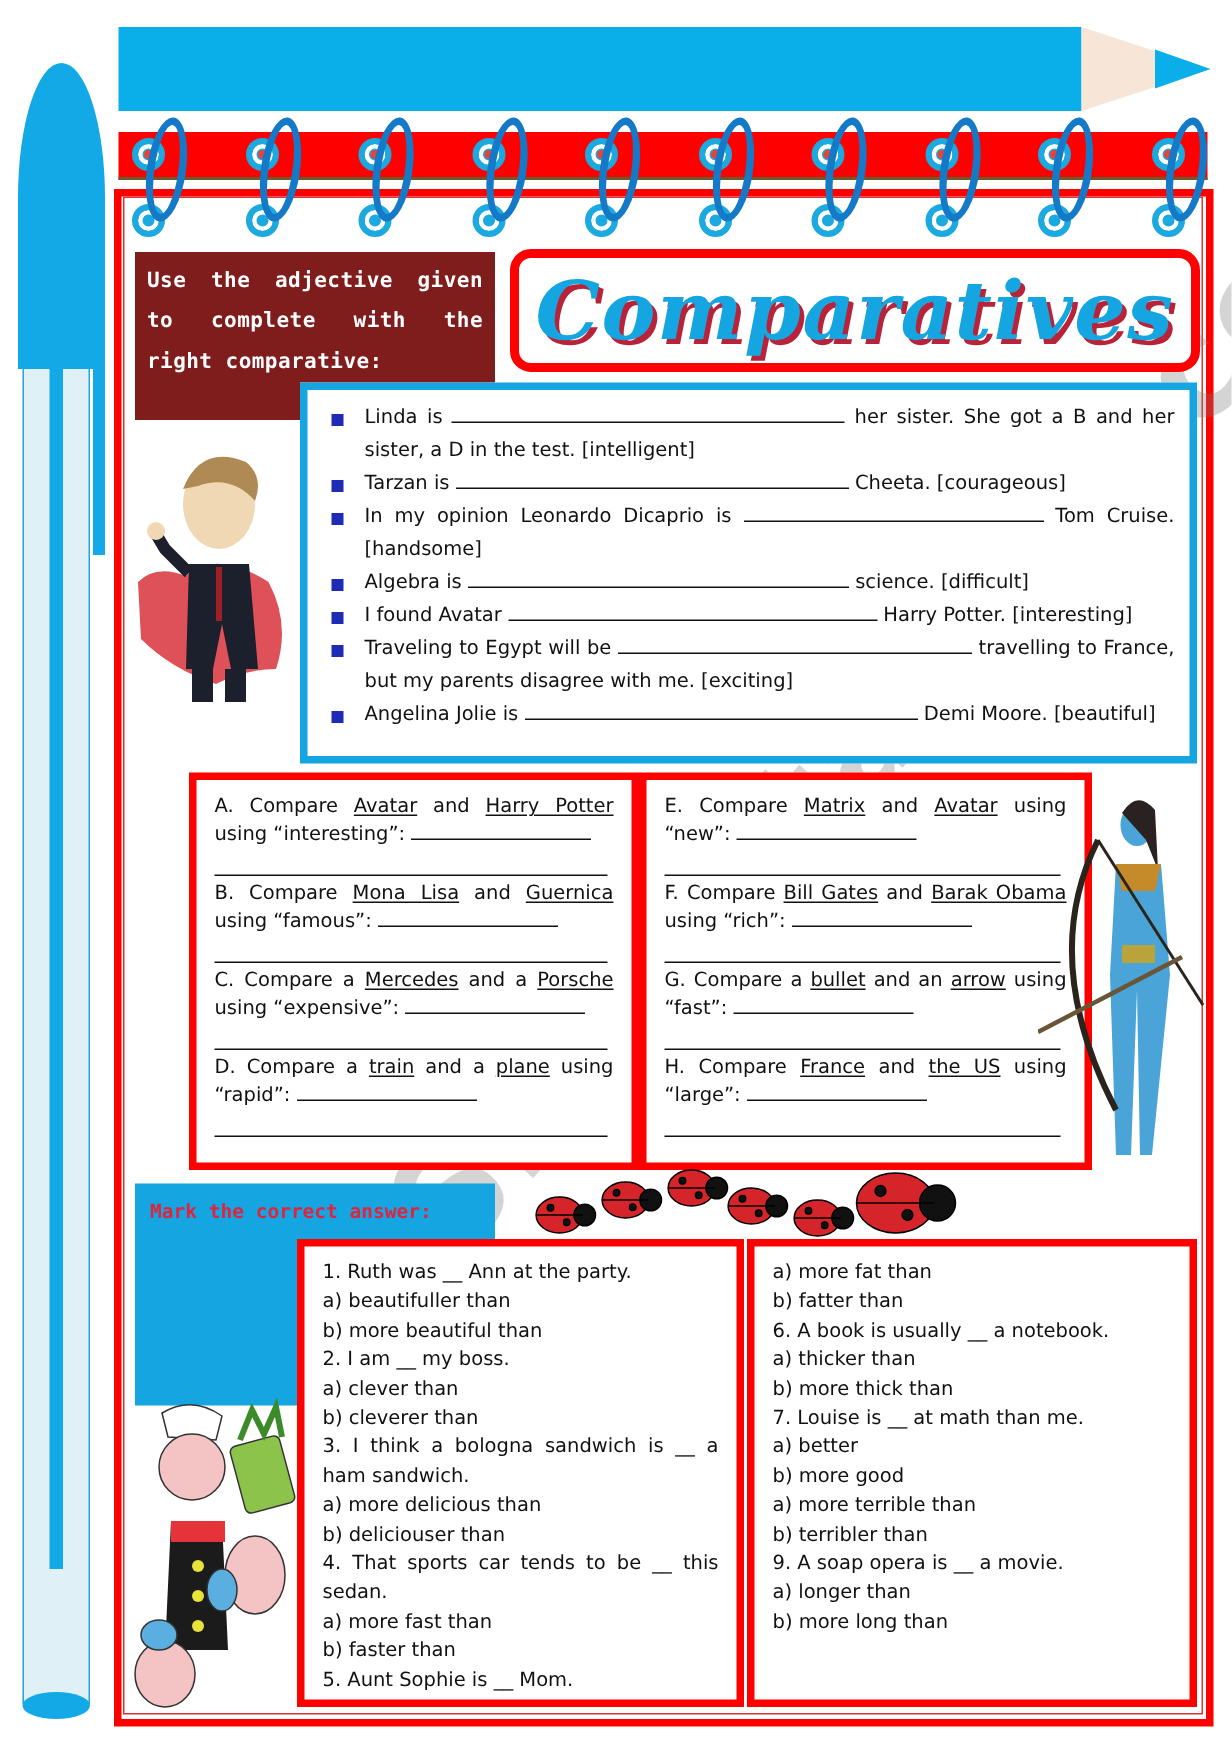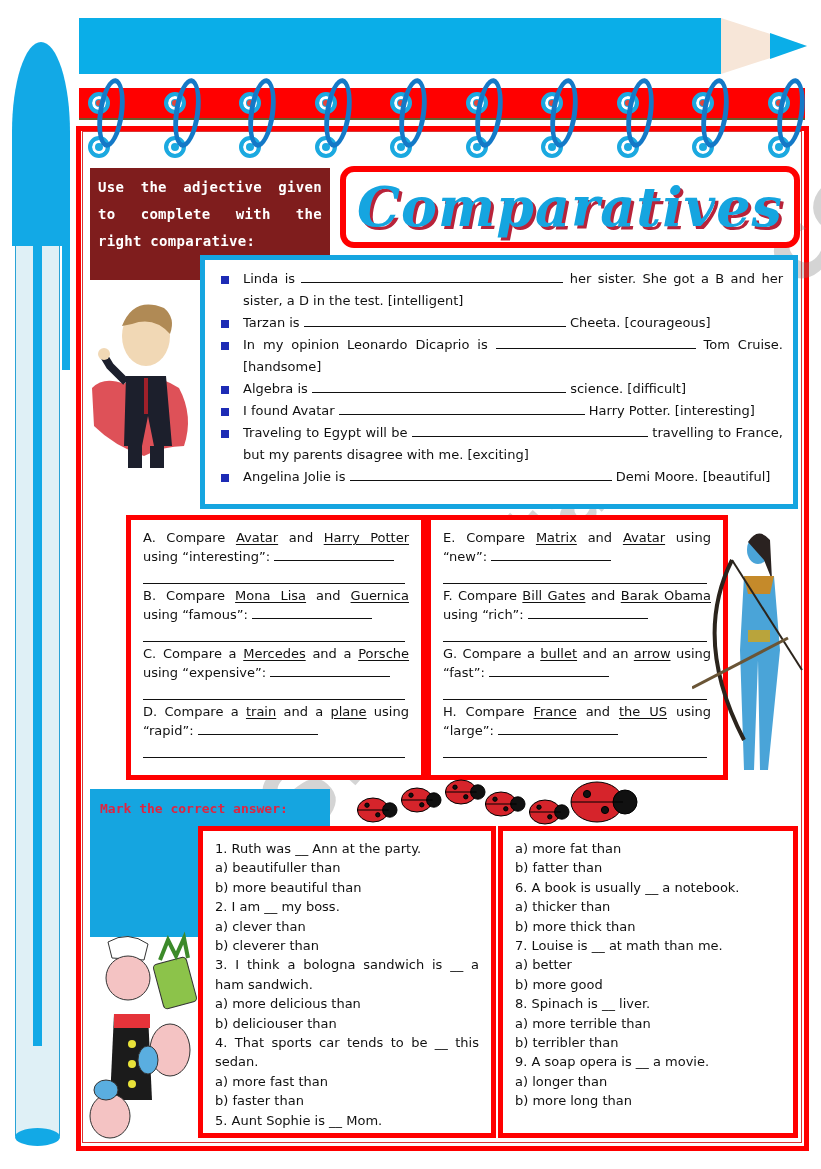--- a/index.html
+++ b/index.html
@@ -242,19 +242,18 @@
   </div>
 <div class="mc-box" style="left:498px;width:300px;height:312px;" id="mc-right">
     <div class="mc-line">a) more fat than</div>
     <div class="mc-line">b) fatter than</div>
     <div class="mc-line">6. A book is usually __ a notebook.</div>
     <div class="mc-line">a) thicker than</div>
     <div class="mc-line">b) more thick than</div>
     <div class="mc-line">7. Louise is __ at math than me.</div>
     <div class="mc-line">a) better</div>
     <div class="mc-line">b) more good</div>
-    <div class="mc-line">8. Spinach is __ liver.</div>
     <div class="mc-line">a) more terrible than</div>
     <div class="mc-line">b) terribler than</div>
     <div class="mc-line">9. A soap opera is __ a movie.</div>
     <div class="mc-line">a) longer than</div>
     <div class="mc-line">b) more long than</div>
   </div>
 
 </body></html>

